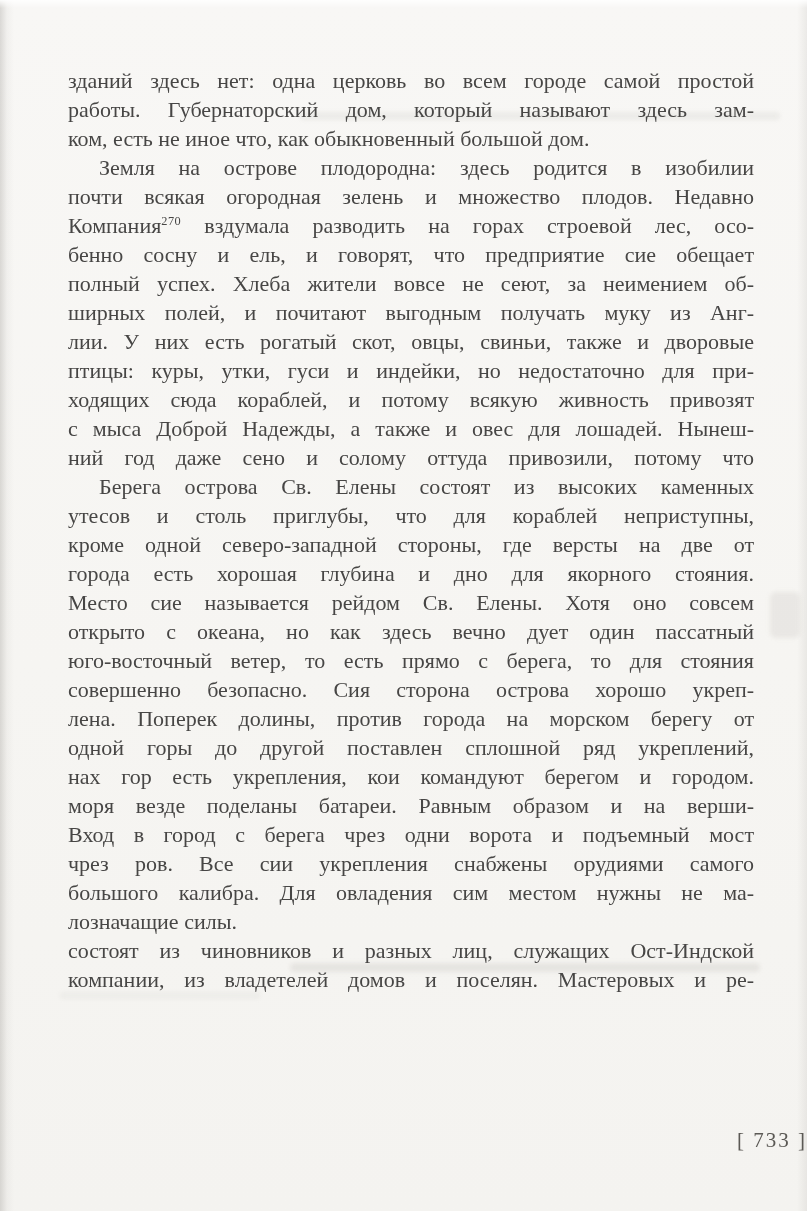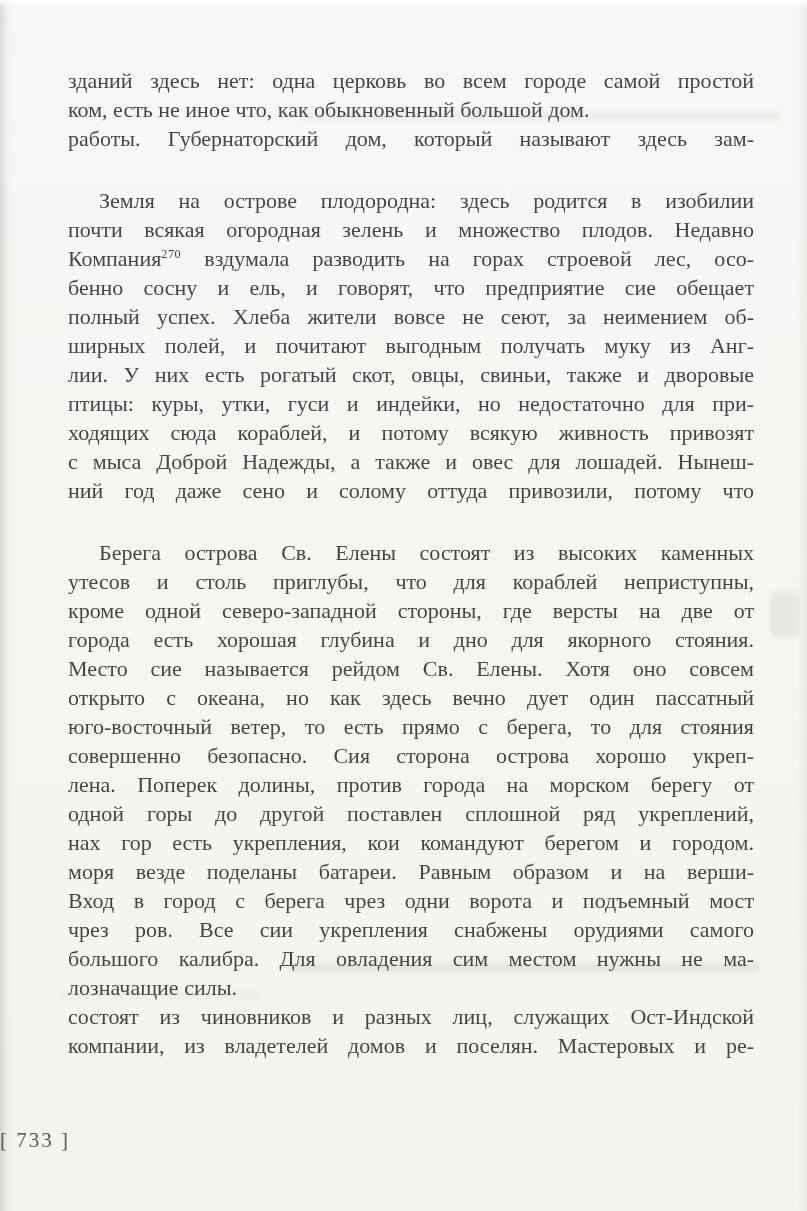--- a/index.html
+++ b/index.html
@@ -47,32 +47,32 @@
   }
   .paragraph { margin: 0; }
   .line {
     height: 29px;
     overflow: hidden;
     text-align: justify;
     text-align-last: justify;
     white-space: normal;
   }
   .line.last { text-align-last: left; }
-  .line.indent { text-indent: 31px; margin-top: 33px; }
+  .line.indent { text-indent: 31px; }
   .line sup {
     font-size: 0.56em;
     line-height: 0;
     vertical-align: super;
     letter-spacing: 0.5px;
   }
   .folio {
     position: absolute;
     left: 0; right: 0;
     top: 1128px;
-    text-align: left;
+    text-align: right;
     color: #5b5955;
     font-size: 21px;
     letter-spacing: 2px;
   }
 </style>
 </head>
 <body>
 
 <div class="page">
   <div class="edge-left"></div>
@@ -80,22 +80,22 @@
   <div class="edge-top"></div>
 
   <div class="artifact a1"></div>
   <div class="artifact a2"></div>
   <div class="artifact a3"></div>
   <div class="artifact a4"></div>
 
   <div class="text-block">
       <div class="paragraph">
         <div class="line">зданий здесь нет: одна церковь во всем городе самой простой</div>
+        <div class="line">работы. Губернаторский дом, который называют здесь зам-</div>
         <div class="line last">ком, есть не иное что, как обыкновенный большой дом.</div>
-        <div class="line">работы. Губернаторский дом, который называют здесь зам-</div>
       </div>
       <div class="paragraph">
         <div class="line indent">Земля на острове плодородна: здесь родится в изобилии</div>
         <div class="line">почти всякая огородная зелень и множество плодов. Недавно</div>
         <div class="line">Компания<sup>270</sup> вздумала разводить на горах строевой лес, осо-</div>
         <div class="line">бенно сосну и ель, и говорят, что предприятие сие обещает</div>
         <div class="line">полный успех. Хлеба жители вовсе не сеют, за неимением об-</div>
         <div class="line">ширных полей, и почитают выгодным получать муку из Анг-</div>
         <div class="line">лии. У них есть рогатый скот, овцы, свиньи, также и дворовые</div>
         <div class="line">птицы: куры, утки, гуси и индейки, но недостаточно для при-</div>

